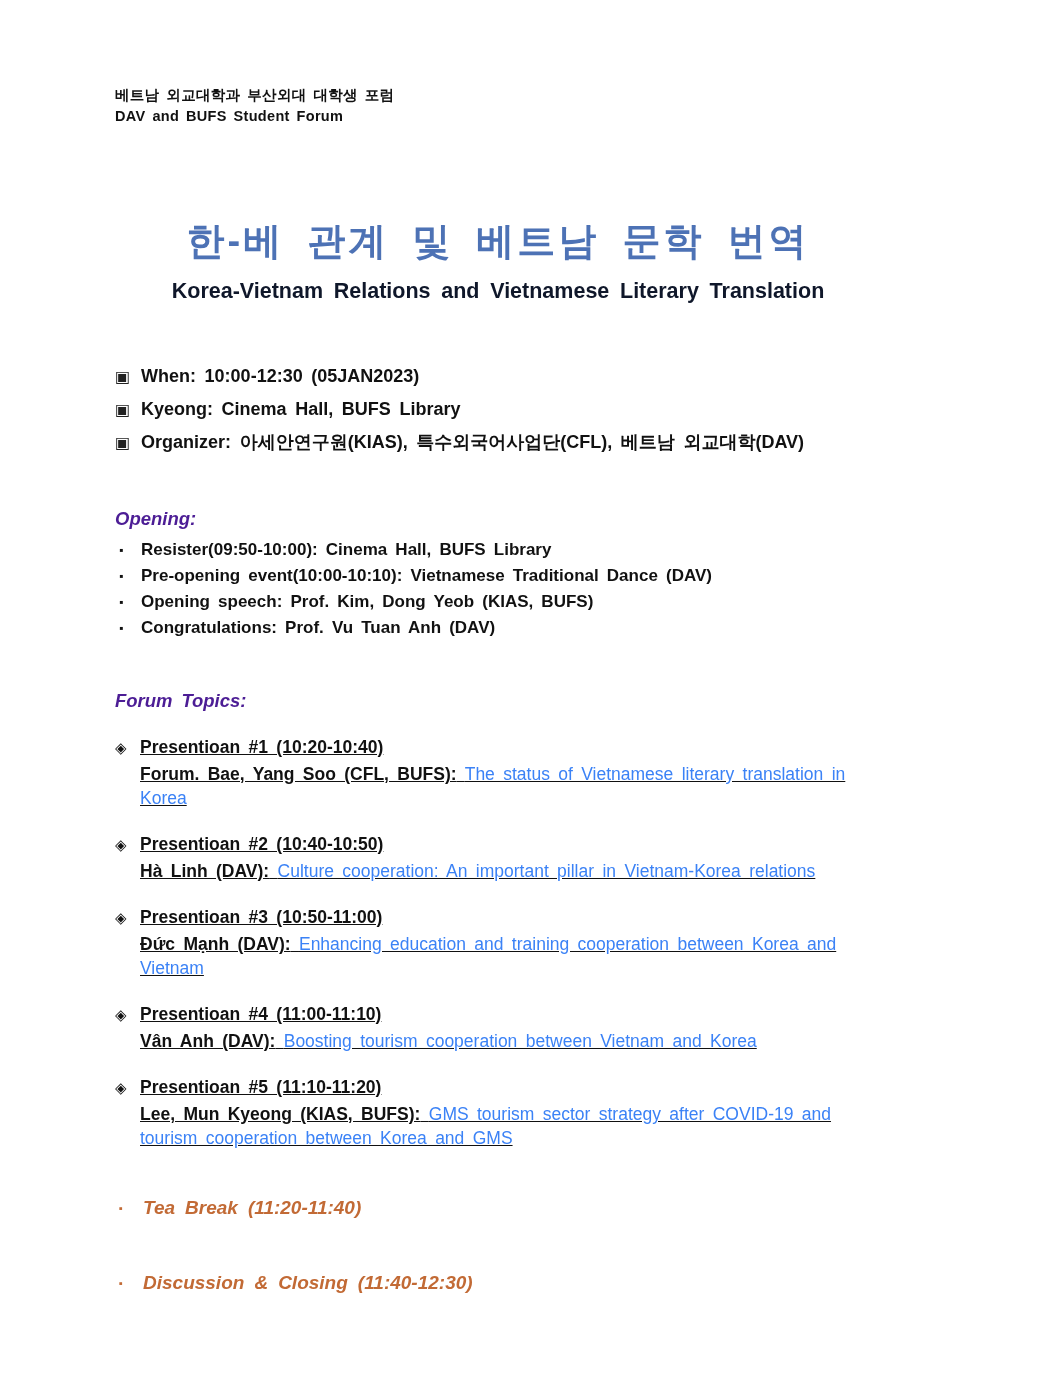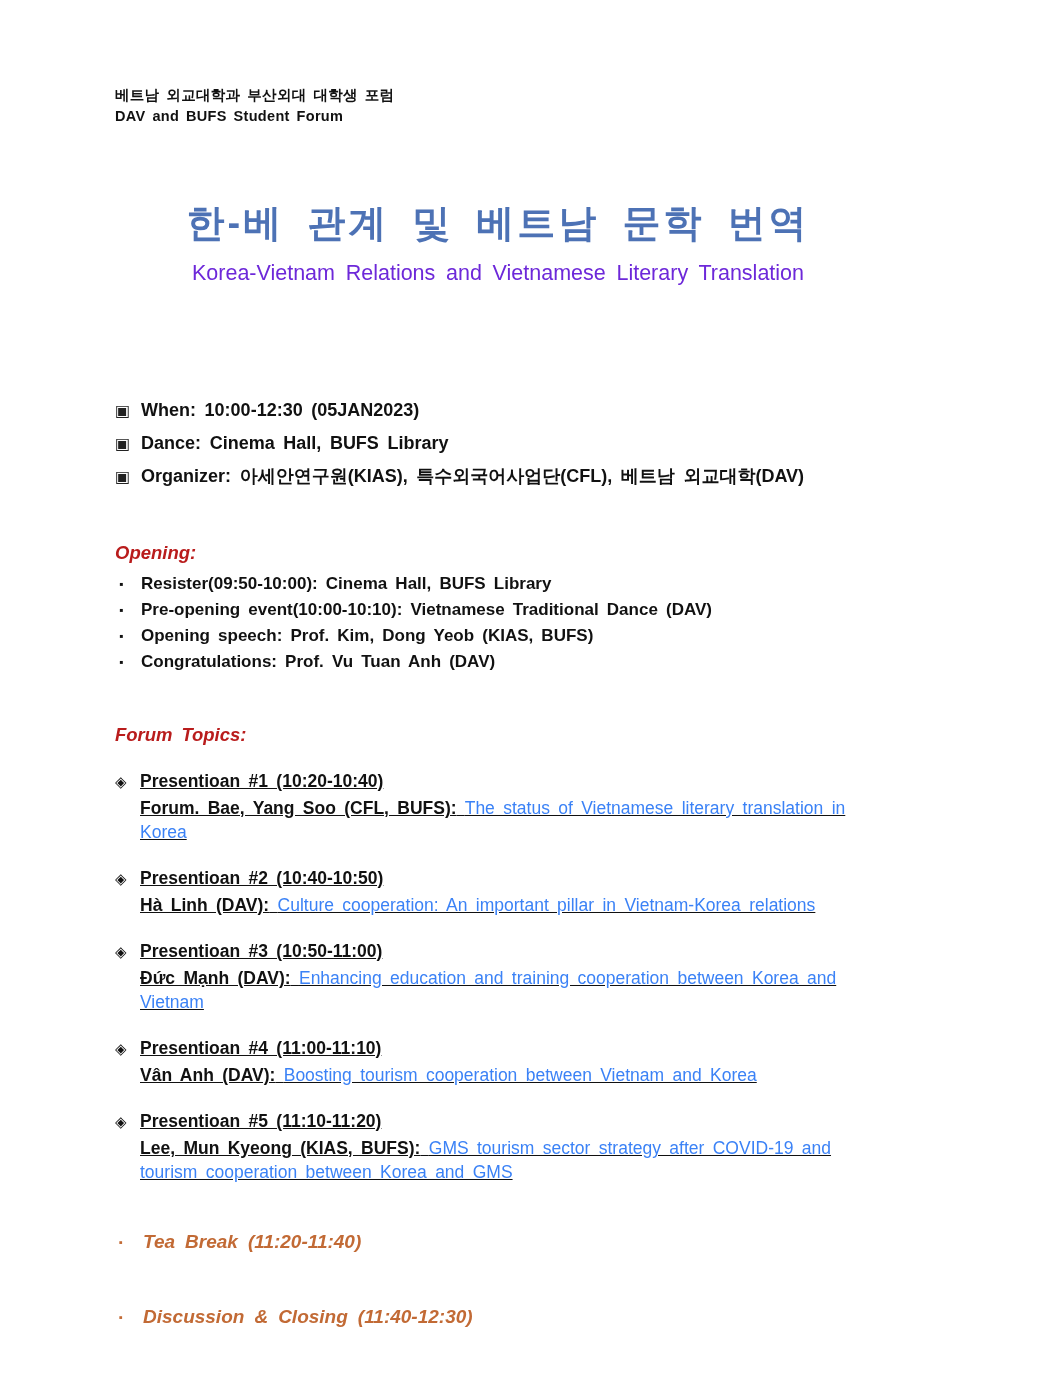--- a/index.html
+++ b/index.html
@@ -15,38 +15,38 @@
     box-sizing: border-box;
     width: 961px;
     height: 1399px;
     padding: 85px 80px 0 115px;
   }
 
   
   .hdr-line { font-size: 14.5px; font-weight: 700; line-height: 21px; letter-spacing: 0.3px; word-spacing: 0.18em; }
 
   
-  .title-block { margin-top: 72px; text-align: center; }
+  .title-block { margin-top: 90px; text-align: center; }
   .title-ko {
     font-size: 38px; font-weight: 700; line-height: 48px;
     color: #4d72b5; letter-spacing: 3px; word-spacing: 0.25em;
   }
   .title-en {
-    margin-top: 13px; font-size: 21.5px; font-weight: 400; line-height: 26px;
-    color: #6d28d9; word-spacing: 0.22em;
+    margin-top: 13px; font-size: 21.5px; font-weight: 700; line-height: 26px;
+    color: #0f172a; word-spacing: 0.22em;
   }
 
   
-  .info-block { margin-top: 108px; }
+  .info-block { margin-top: 56px; }
   .info-row { font-size: 18px; font-weight: 700; line-height: 33px; word-spacing: 0.2em; }
   .boxed-bullet { display: inline-block; width: 26px; font-size: 16px; color: #222; }
 
   
   .sec-heading {
-    color: #b91c1c; font-style: italic; font-weight: 700;
+    color: #4c1d95; font-style: italic; font-weight: 700;
     font-size: 18.5px; line-height: 24px; word-spacing: 0.2em;
   }
 
   .section-opening { margin-top: 48px; }
   .opening-list { margin: 6px 0 0 0; padding: 0; list-style: none; }
   .opening-item { font-size: 17px; font-weight: 700; line-height: 26px; word-spacing: 0.2em; }
   .sq-bullet { display: inline-block; width: 22px; padding-left: 4px; font-size: 12px; vertical-align: 1px; color: #111; }
 
   .section-forum { margin-top: 48px; }
   .pres { margin-top: 22px; text-decoration: underline; }
@@ -79,21 +79,21 @@
     <div class="title-ko">한-베 관계 및 베트남 문학 번역</div>
     <div class="title-en">Korea-Vietnam Relations and Vietnamese Literary Translation</div>
   </div>
 
   <div class="info-block">
     <div class="info-row">
       <span class="boxed-bullet">▣</span><span>When:</span>
       <span>10:00-12:30 (05JAN2023)</span>
     </div>
     <div class="info-row">
-      <span class="boxed-bullet">▣</span><span>Dance:</span>
+      <span class="boxed-bullet">▣</span><span>Kyeong:</span>
       <span>Cinema Hall, BUFS Library</span>
     </div>
     <div class="info-row">
       <span class="boxed-bullet">▣</span><span>Organizer:</span>
       <span>아세안연구원(KIAS), 특수외국어사업단(CFL), 베트남 외교대학(DAV)</span>
     </div>
   </div>
 
   <div class="section-opening">
     <div class="sec-heading">Opening:</div>

